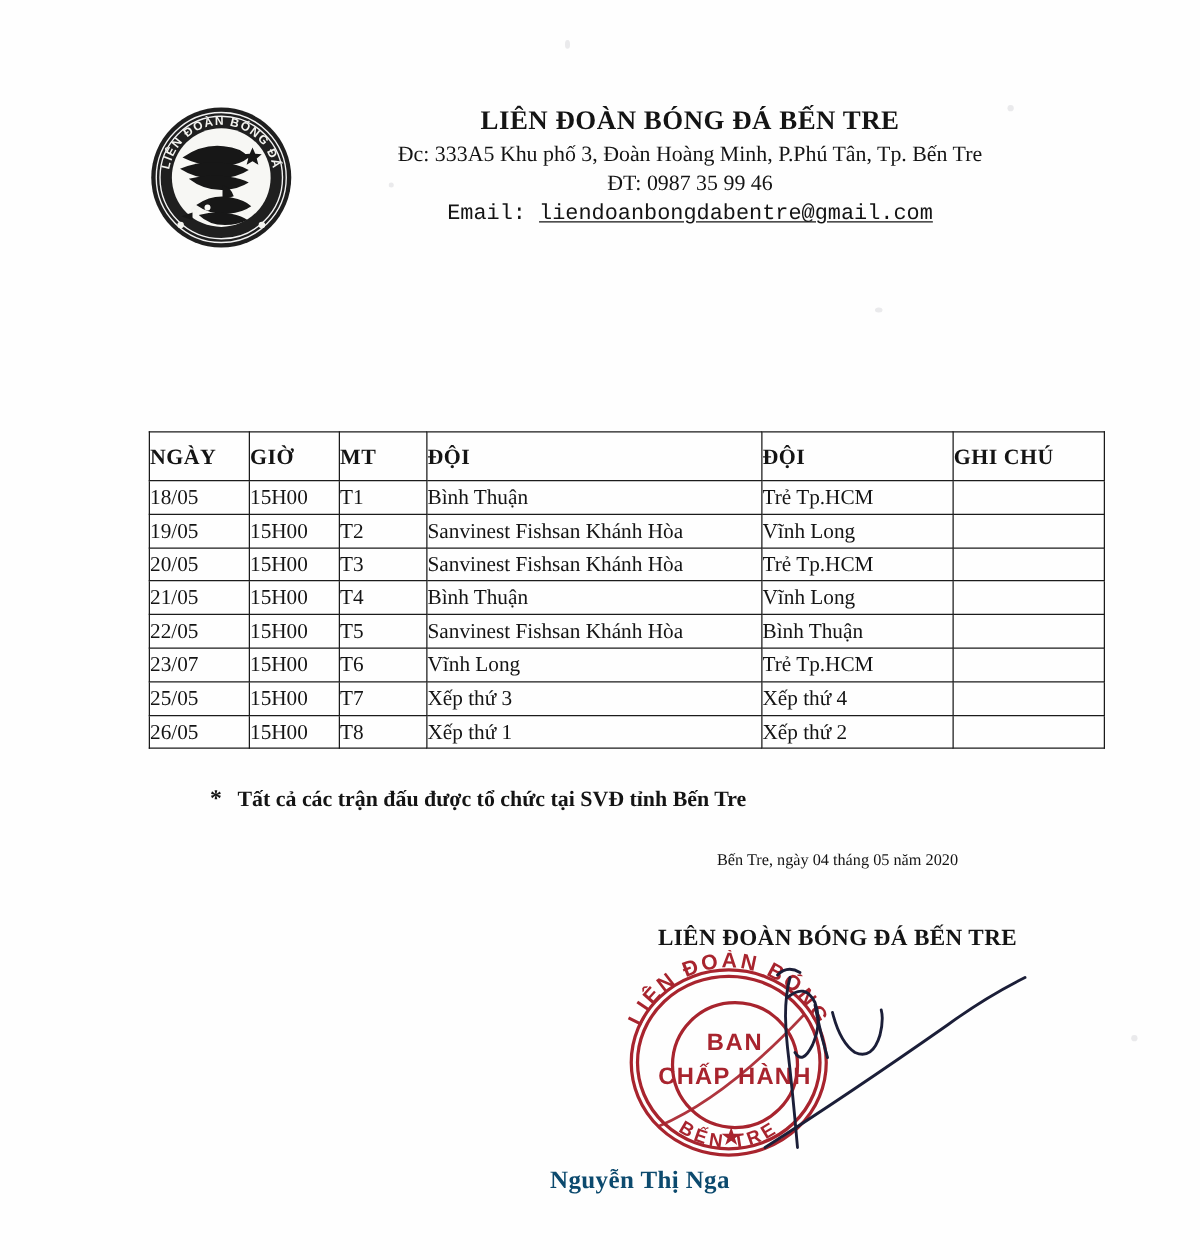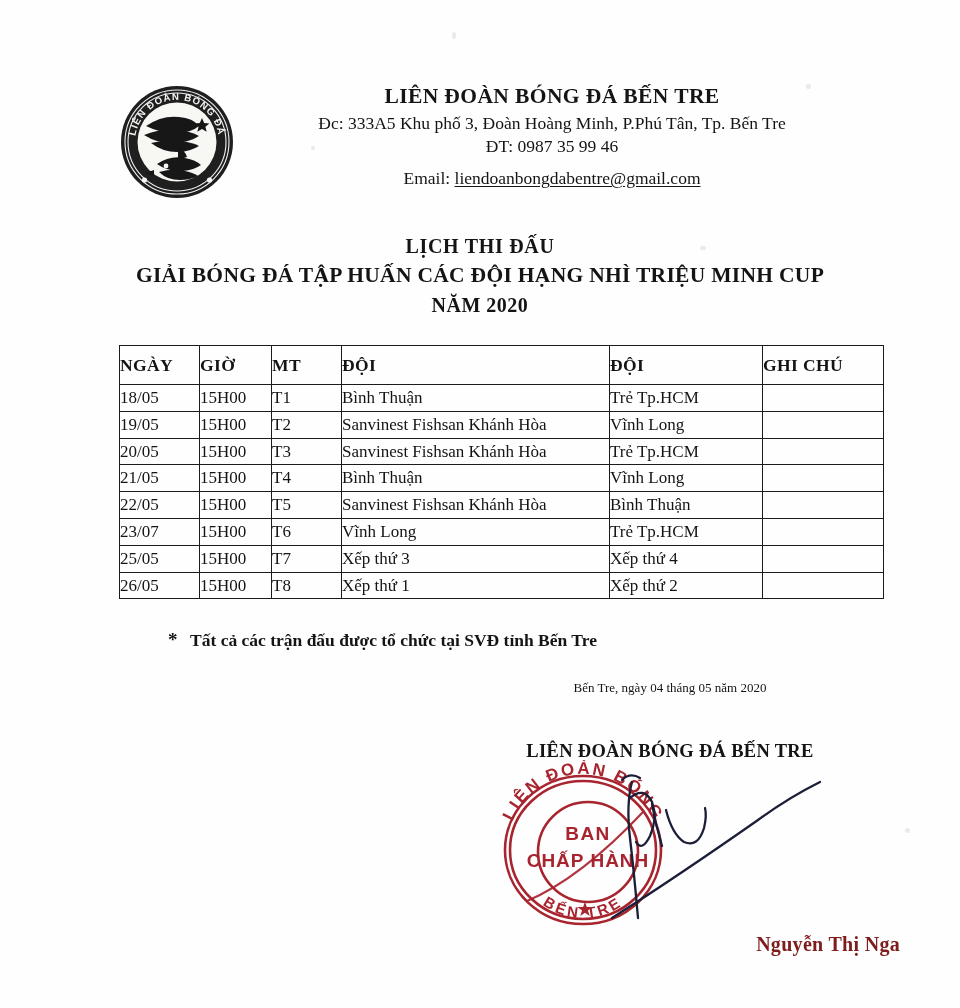--- a/index.html
+++ b/index.html
@@ -54,21 +54,21 @@
     letter-spacing: 0.4px;
     line-height: 1.16;
     margin: 0 0 3px 0;
   }
   .org-line {
     font-size: 17.5px;
     line-height: 1.32;
     margin: 0;
     white-space: nowrap;
   }
-  .email-line { margin-top: 9px; }
+  .email-line { margin-top: 2px; font-family: Liberation Mono, monospace; }
   .email-addr {
     text-decoration: underline;
     text-underline-offset: 2px;
   }
 
   
   .title-block {
     position: absolute;
     left: 0;
     top: 232px;
@@ -180,24 +180,24 @@
     letter-spacing: 0.6px;
     margin: 7px 0 0 0;
     position: relative;
     z-index: 3;
   }
   .sign-name {
     position: absolute;
     left: 0;
     top: 253px;
     width: 460px;
-    text-align: right;
+    text-align: left;
     font-size: 20px;
     font-weight: bold;
-    color: #7f1d1d;
+    color: #0c4a6e;
     letter-spacing: 0.3px;
     white-space: nowrap;
   }
 
   .stamp {
     position: absolute;
     left: 493px;
     top: 760px;
     width: 188px;
     height: 172px;
@@ -267,25 +267,20 @@
     </div>
 
     <div class="org-block">
       <p class="org-name">LIÊN ĐOÀN BÓNG ĐÁ BẾN TRE</p>
       <p class="org-line">Đc: 333A5 Khu phố 3, Đoàn Hoàng Minh, P.Phú Tân, Tp. Bến Tre</p>
       <p class="org-line">ĐT: 0987 35 99 46</p>
       <p class="org-line email-line"><span>Email:</span> <span class="email-addr">liendoanbongdabentre@gmail.com</span></p>
     </div>
   </div>
 
-  <div class="title-block">
-    <p class="title-main">LỊCH THI ĐẤU</p>
-    <p class="title-sub">GIẢI BÓNG ĐÁ TẬP HUẤN CÁC ĐỘI HẠNG NHÌ TRIỆU MINH CUP</p>
-    <p class="title-year">NĂM 2020</p>
-  </div>
 
   <div class="schedule-wrap">
     <table class="schedule">
       <colgroup>
         <col class="c-ngay">
           <col class="c-gio">
           <col class="c-mt">
         <col class="c-doi1">
           <col class="c-doi2">
           <col class="c-ghichu">

